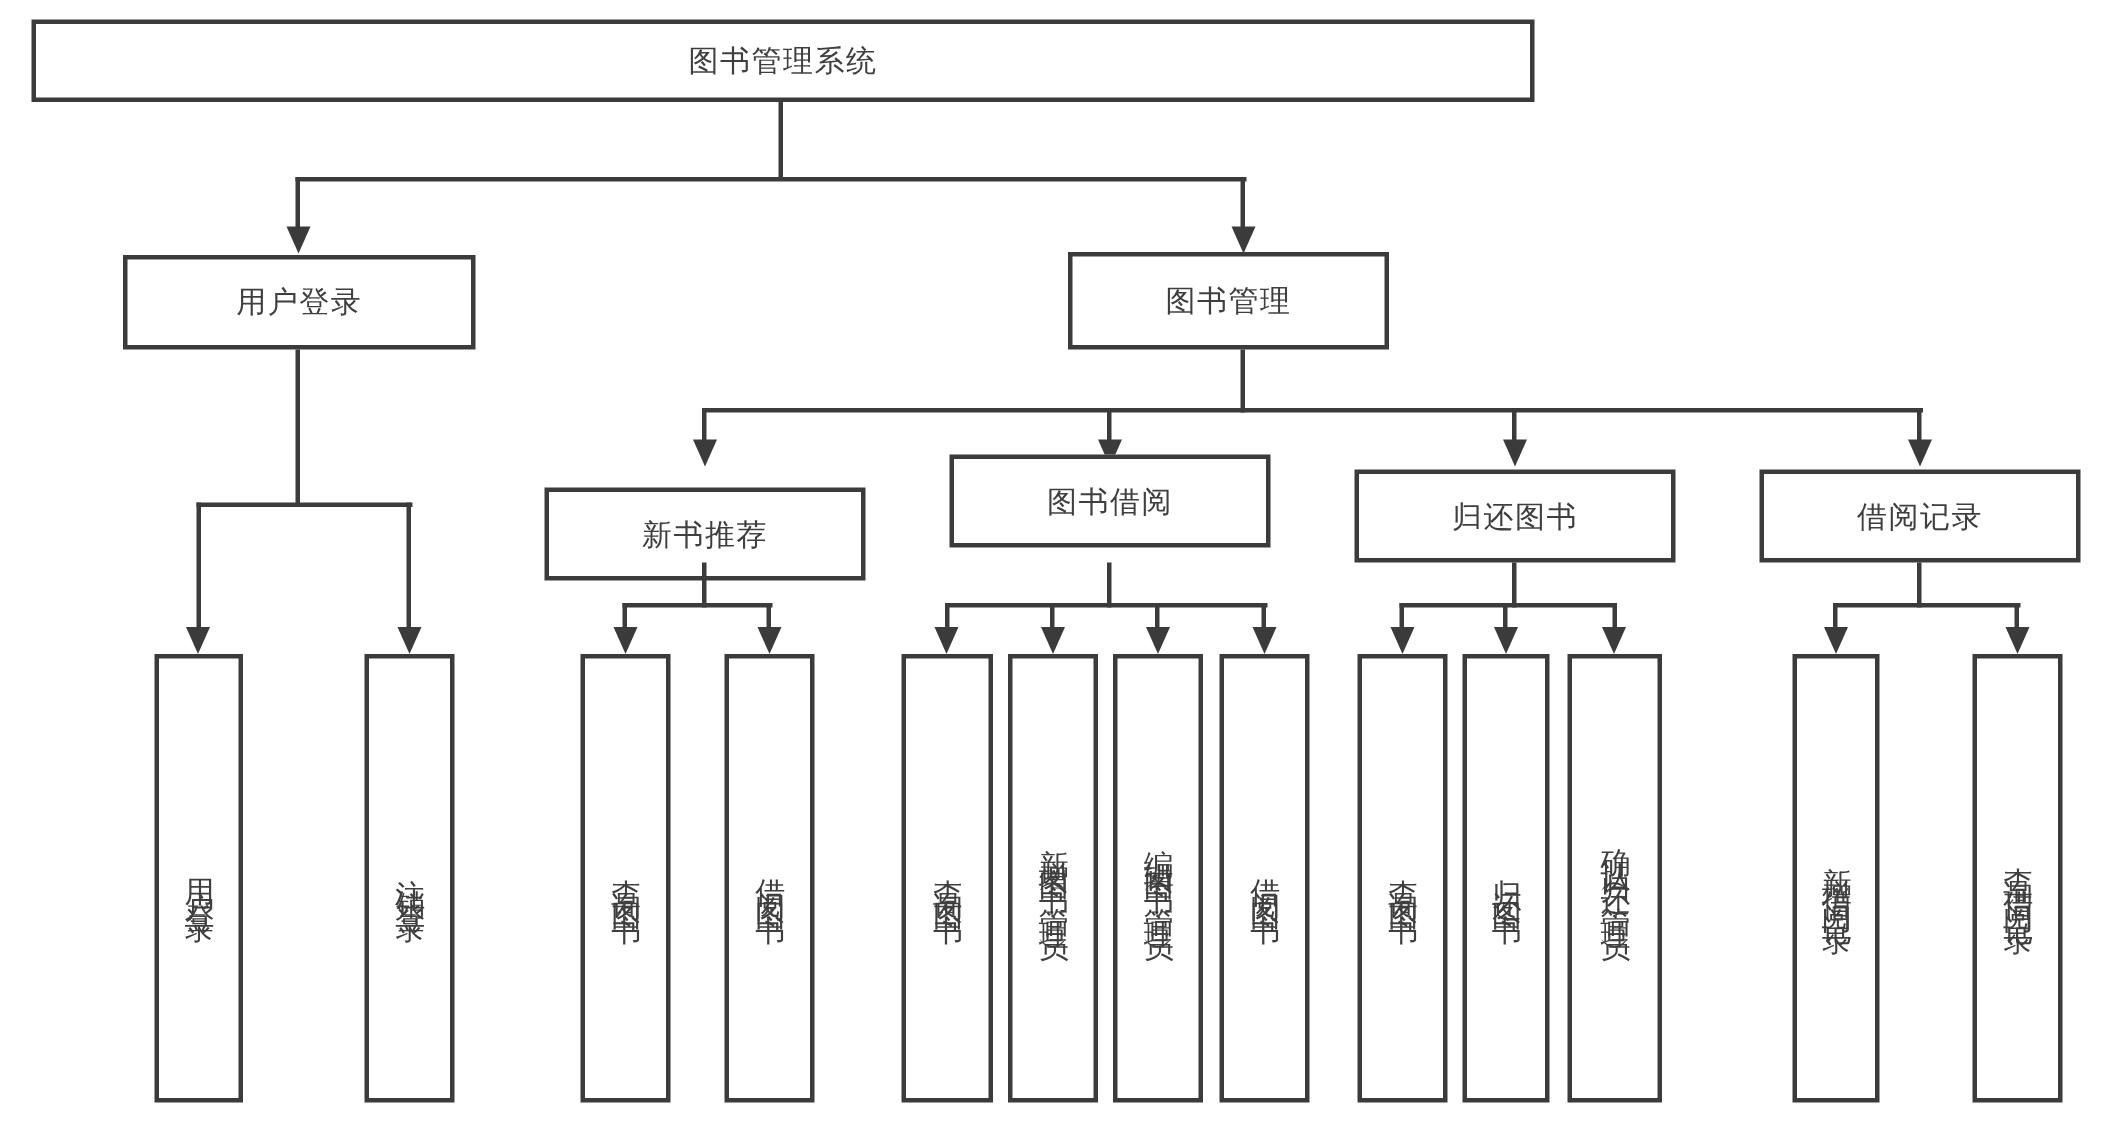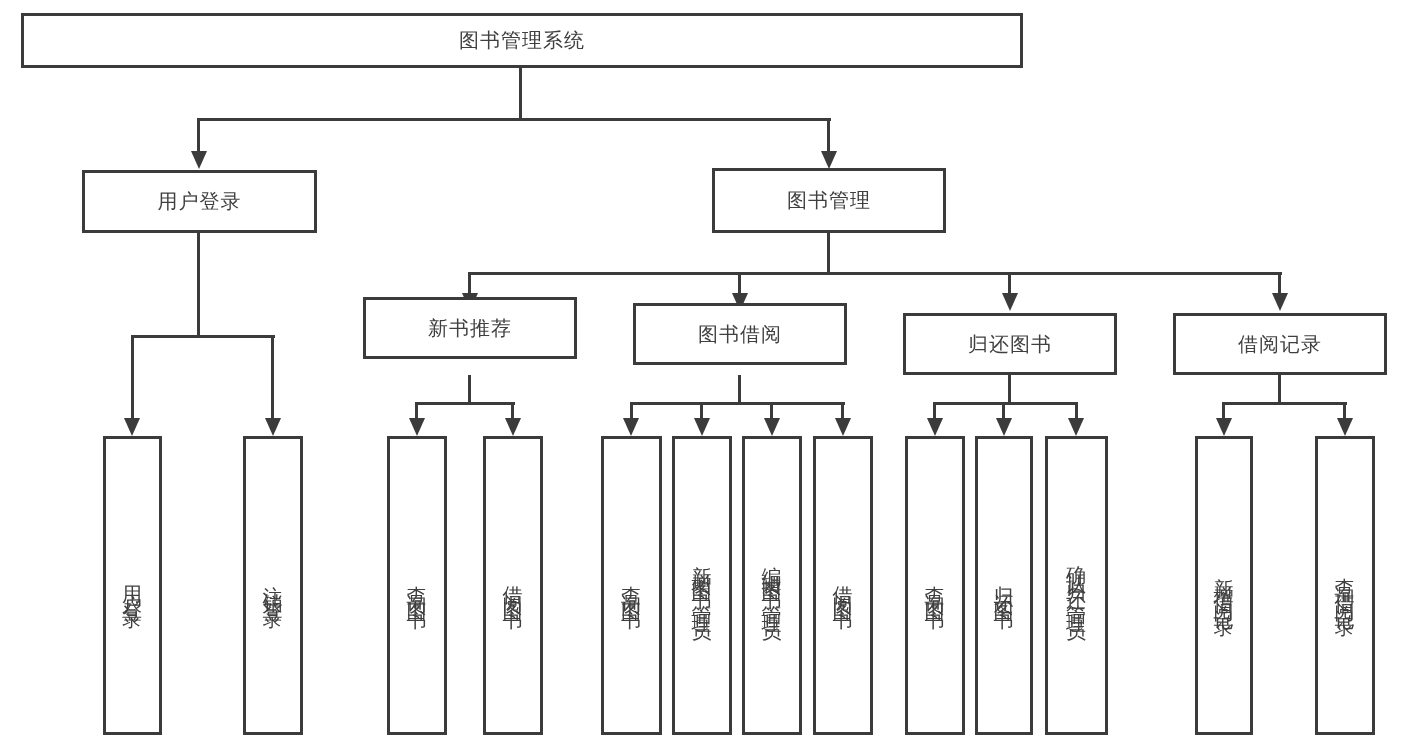--- a/index.html
+++ b/index.html
@@ -48,21 +48,21 @@
   <div class="vline" style="left:519px; top:68px; height:52px;"></div>
   <div class="hline" style="left:197px; top:118px; width:634px;"></div>
   <div class="vline" style="left:197px; top:118px; height:34px;"></div>
   <div class="arrow" style="left:191px; top:151px;"></div>
   <div class="vline" style="left:827px; top:118px; height:34px;"></div>
   <div class="arrow" style="left:821px; top:151px;"></div>
 
   <div class="node h" style="left:82px; top:170px; width:235px; height:63px;">
     <span>用户登录</span>
   </div>
-  <div class="node h" style="left:712px; top:168px; width:234px; height:65px;">
+  <div class="node h" style="left:712px; top:168px; width:214px; height:65px;">
     <span>图书管理</span>
   </div>
 
   <div class="vline" style="left:197px; top:233px; height:105px;"></div>
   <div class="hline" style="left:131px; top:335px; width:144px;"></div>
   <div class="vline" style="left:131px; top:335px; height:85px;"></div>
   <div class="arrow" style="left:124px; top:418px;"></div>
   <div class="vline" style="left:271px; top:335px; height:85px;"></div>
   <div class="arrow" style="left:265px; top:418px;"></div>
 
@@ -70,21 +70,21 @@
   <div class="hline" style="left:468px; top:272px; width:814px;"></div>
   <div class="vline" style="left:468px; top:272px; height:23px;"></div>
   <div class="arrow" style="left:462px; top:293px;"></div>
   <div class="vline" style="left:738px; top:272px; height:23px;"></div>
   <div class="arrow" style="left:732px; top:293px;"></div>
   <div class="vline" style="left:1008px; top:272px; height:23px;"></div>
   <div class="arrow" style="left:1002px; top:293px;"></div>
   <div class="vline" style="left:1278px; top:272px; height:23px;"></div>
   <div class="arrow" style="left:1272px; top:293px;"></div>
 
-  <div class="node h" style="left:363px; top:297px; width:214px; height:62px;">
+  <div class="node h" style="left:363px; top:325px; width:214px; height:62px;">
     <span>新书推荐</span>
   </div>
   <div class="node h" style="left:633px; top:303px; width:214px; height:62px;">
     <span>图书借阅</span>
   </div>
   <div class="node h" style="left:903px; top:313px; width:214px; height:62px;">
     <span>归还图书</span>
   </div>
   <div class="node h" style="left:1173px; top:313px; width:214px; height:62px;">
     <span>借阅记录</span>

